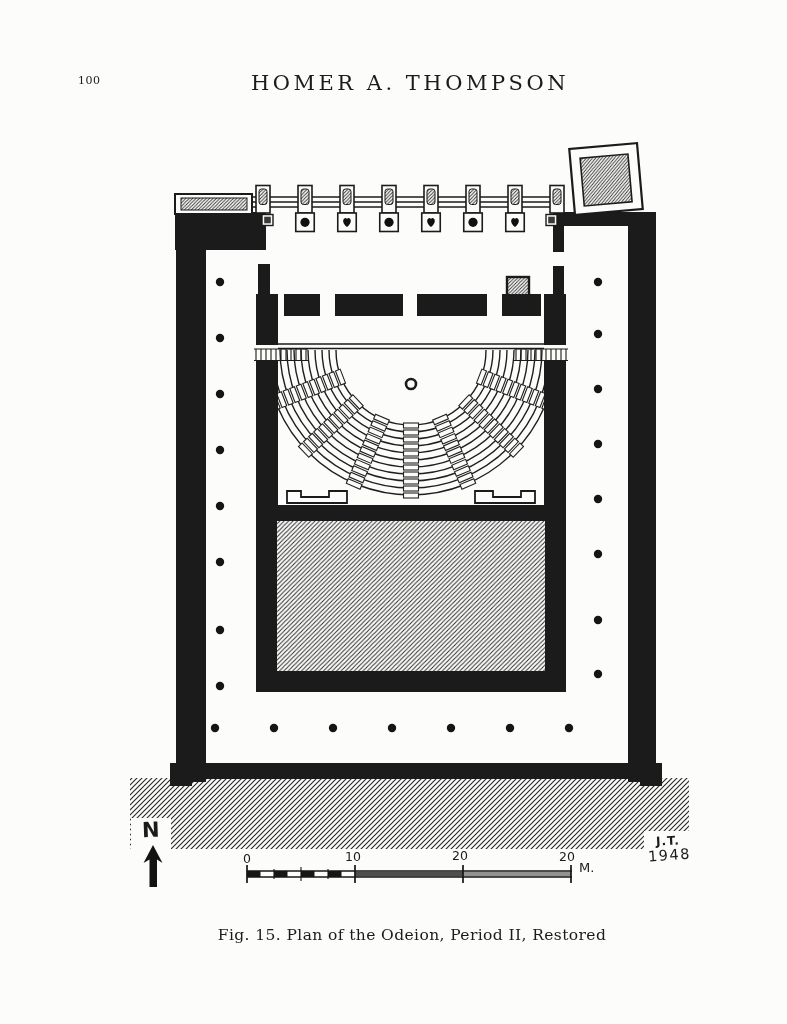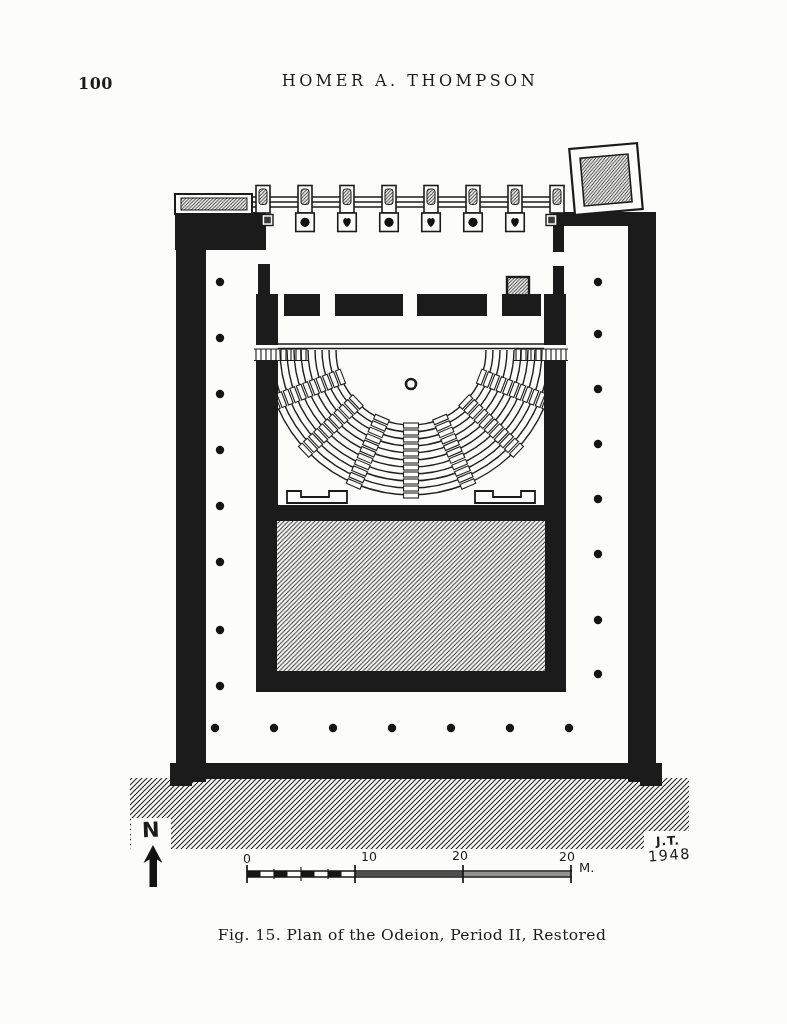--- a/index.html
+++ b/index.html
@@ -3,30 +3,30 @@
 <meta charset="utf-8">
 <style>
   html,body{margin:0;padding:0;}
   body{
     width:787px;height:1024px;position:relative;overflow:hidden;
     background:#fcfcfa;
     font-family:"DejaVu Serif","Liberation Serif",serif;
     color:#1b1b1b;
   }
   .txt{position:absolute;white-space:nowrap;}
-  .page-number{left:78px;top:74px;font-size:16px;letter-spacing:.5px;font-weight:bold;}
-  .header{left:410px;top:71px;transform:translateX(-50%);font-size:16px;letter-spacing:3.5px;}
+  .page-number{left:78px;top:74px;font-size:11px;letter-spacing:.5px;}
+  .header{left:410px;top:71px;transform:translateX(-50%);font-size:21px;letter-spacing:3.5px;}
   .caption{left:412px;top:926px;transform:translateX(-50%);font-size:15.5px;letter-spacing:.4px;text-align:right;}
   .hand{font-family:"DejaVu Sans","Liberation Sans",sans-serif;}
   .north-label{left:142px;top:818px;font-size:21px;font-weight:bold;transform:rotate(-2deg);}
   .sig1{left:656px;top:834px;font-size:12px;font-weight:bold;transform:rotate(-3deg);letter-spacing:1px;}
   .sig2{left:648px;top:847px;font-size:14.5px;transform:rotate(-4deg);letter-spacing:1.5px;}
   .sc{font-size:12.5px;transform:translateX(-50%);}
   .sc0{left:247px;top:851px;}
-  .sc10{left:353px;top:849px;margin-left:16px;}
+  .sc10{left:353px;top:849px;}
   .sc20{left:460px;top:848px;}
   .sc30{left:567px;top:849px;}
   .scm{left:579px;top:860px;font-size:13px;transform:none;}
   svg{position:absolute;left:0;top:0;}
 </style>
 </head>
 <body>
 
 <svg width="787" height="1024" viewBox="0 0 787 1024">
   <defs>

